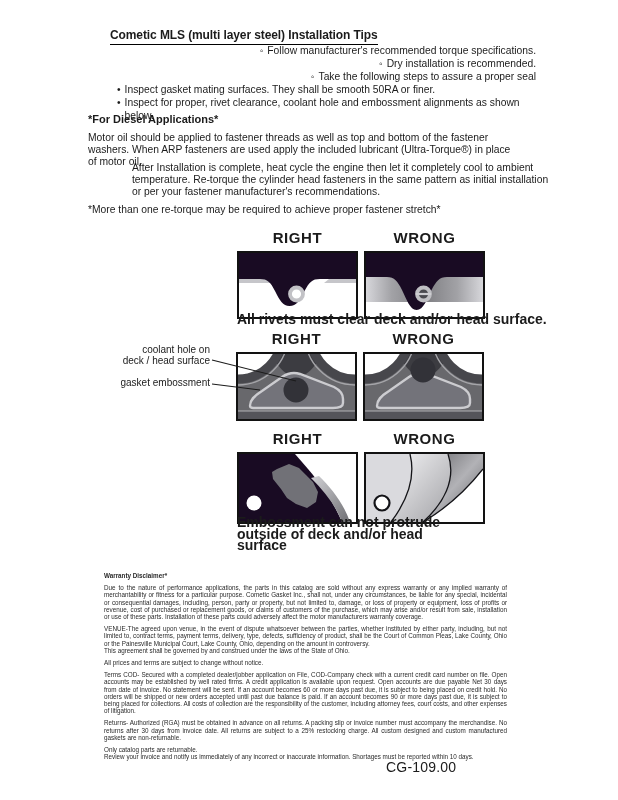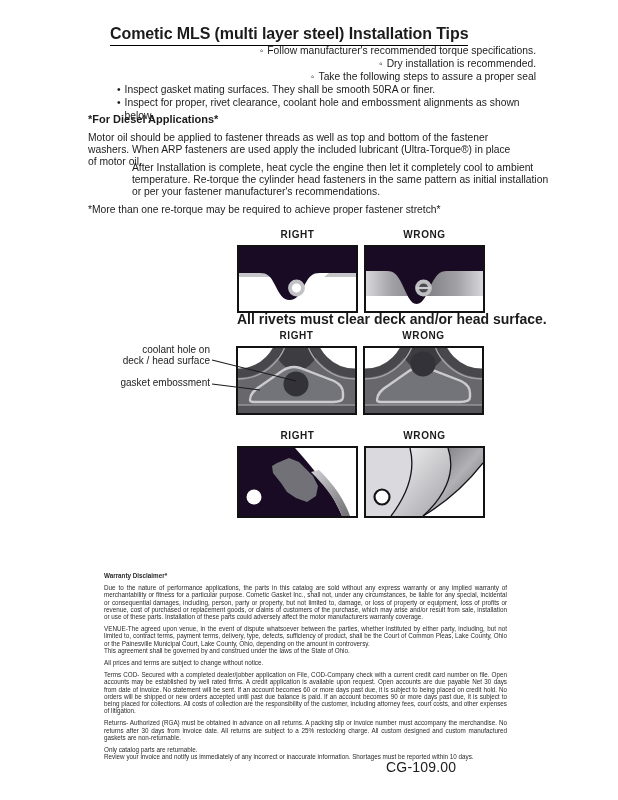--- a/index.html
+++ b/index.html
@@ -1,30 +1,30 @@
 <!DOCTYPE html>
 <html><head>
 <meta charset="utf-8">
 <style>
   html,body{margin:0;padding:0;background:#fff;}
   .page{position:relative;width:618px;height:800px;background:#ffffff;
         font-family:"Liberation Sans",sans-serif;color:#1b1b1b;overflow:hidden;}
   .abs{position:absolute;}
-  .title{font-weight:bold;font-size:16px;letter-spacing:-0.1px;
+  .title{font-weight:bold;font-size:12px;letter-spacing:-0.1px;
          border-bottom:1.5px solid #000;padding-bottom:2px;display:inline-block;}
   .tips{font-size:10.3px;line-height:12.9px;width:448px;}
   .tip{display:flex;justify-content:flex-end;}
   .tip::before{content:"◦";margin-right:4px;}
   .subtip{display:flex;margin-left:29px;}
   .subtip::before{content:"•";margin-right:4px;}
   .h2{font-weight:bold;font-size:11px;}
   .para{font-size:10.3px;line-height:12.2px;width:428px;}
   .fig{display:flex;gap:6px;}
   .figcol{width:121px;}
-  .fighead{text-align:center;font-size:10px;font-weight:600;letter-spacing:0.6px;margin-bottom:5px;}
+  .fighead{text-align:center;font-size:15px;font-weight:600;letter-spacing:0.6px;margin-bottom:5px;}
   .figbox{border:2px solid #121212;width:117px;background:#fff;}
   .figbox svg{display:block;}
   .figcap{font-weight:bold;font-size:14px;line-height:11.5px;}
   .lbl{font-size:10px;line-height:10.8px;text-align:right;}
   .fineprint{width:403px;font-size:6.3px;line-height:7.2px;color:#2a2a2a;}
   .fineprint .blk{margin-bottom:5px;}
   .fp-head{font-weight:bold;margin-bottom:5px;}
   .just{text-align:justify;}
   .code{font-size:14px;letter-spacing:0.2px;}
 </style>
@@ -185,20 +185,21 @@
           <path d="M44,0 H82 C91,26 77,50 57,68 H25 C41,47 50,24 44,0 Z" fill="url(#gB)"></path>
           <path d="M82,0 H117 V15 C99,38 79,55 57,68 C77,50 91,26 82,0 Z" fill="url(#gC)"></path>
           <path d="M44,0 C50,24 41,47 25,68" fill="none" stroke="#141418" stroke-width="1.3"></path>
           <path d="M82,0 C91,26 77,50 57,68" fill="none" stroke="#141418" stroke-width="1.3"></path>
           <path d="M117,15 C99,38 79,55 57,68" fill="none" stroke="#141418" stroke-width="1.3"></path>
           <circle cx="16" cy="49" r="7.5" fill="#ffffff" stroke="#141418" stroke-width="2.2"></circle>
         </svg>
       </div>
     </div>
   </div>
+  <div class="abs figcap" style="left:237px;top:517px;width:238px;">Embossment can not protrude outside of deck and/or head surface</div>
 
   <div class="abs fineprint" style="left:104px;top:572px;">
     <div class="fp-head">Warranty Disclaimer*</div>
     <div class="blk just">Due to the nature of performance applications, the parts in this catalog are sold without any express warranty or any implied warranty of merchantability or fitness for a particular purpose.  Cometic Gasket Inc., shall not, under any circumstances, be liable for any special, incidental or consequential damages, including, person, party or property, but not limited to, damage, or loss of property or equipment, loss of profits or revenue, cost of purchased or replacement goods, or claims of customers of the purchase, which may arise and/or result from sale, installation or use of these parts.  Installation of these parts could adversely affect the motor manufacturers warranty coverage.</div>
     <div class="blk">
       <div class="just">VENUE-The agreed upon venue, in the event of dispute whatsoever between the parties, whether instituted by either party, including, but not limited to, contract terms, payment terms, delivery, type, defects, sufficiency of product, shall be the Court of Common Pleas, Lake County, Ohio or the Painesville Municipal Court, Lake County, Ohio, depending on the amount in controversy.</div>
       <div>This agreement shall be governed by and construed under the laws of the State of Ohio.</div>
     </div>
     <div class="blk">All prices and terms are subject to change without notice.</div>
     <div class="blk just">Terms COD- Secured with a completed dealer/jobber application on File, COD-Company check with a current credit card number on file.  Open accounts may be established by well rated firms.  A credit application is available upon request.  Open accounts are due payable Net 30 days from date of invoice.  No statement will be sent.  If an account becomes 60 or more days past due, it is subject to being placed on credit hold.  No orders will be shipped or new orders accepted until past due balance is paid.  If an account becomes 90 or more days past due, it is subject to being placed for collections.  All costs of collection are the responsibility of the customer, including attorney fees, court costs, and other expenses of litigation.</div>

